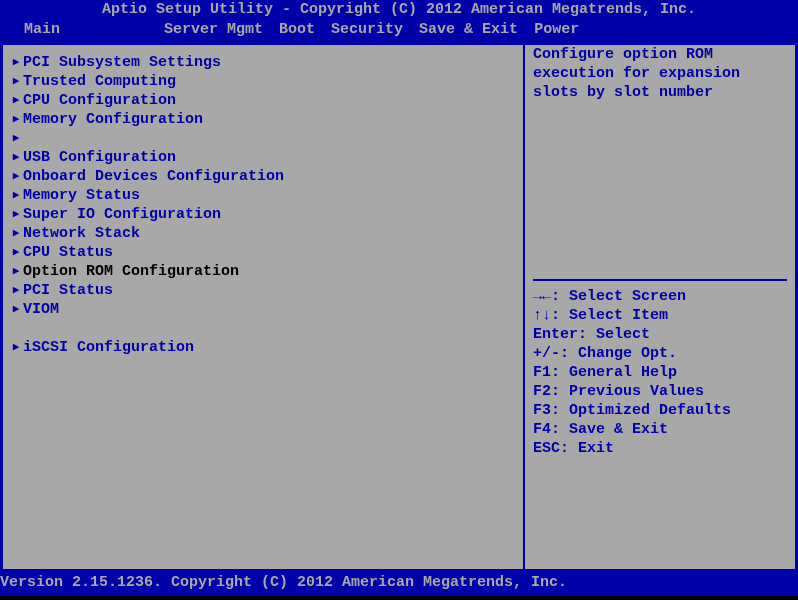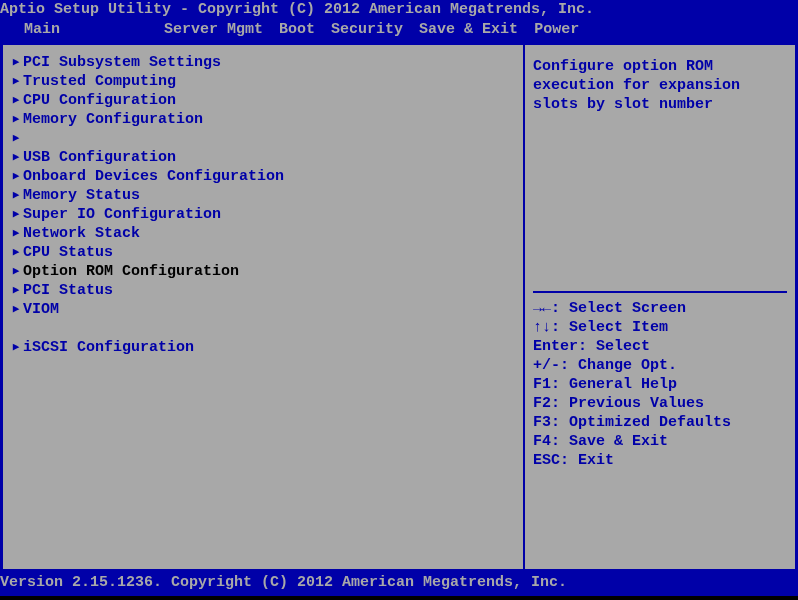--- a/index.html
+++ b/index.html
@@ -16,20 +16,21 @@
     width: 798px;
     height: 600px;
     background: #000;
     position: relative;
   }
   .title-bar {
     background: #0000a8;
     color: #a8a8a8;
     height: 20px;
     line-height: 20px;
+    text-align: center;
   }
   .menu-bar {
     background: #0000a8;
     color: #a8a8a8;
     height: 22px;
     line-height: 20px;
     padding-left: 16px;
     display: flex;
     gap: 0;
   }
@@ -51,21 +52,21 @@
   }
   .left-panel {
     flex: 1 1 auto;
     border-right: 2px solid #0000a8;
     padding: 8px 6px;
     color: #0000a8;
   }
   .right-panel {
     width: 270px;
     flex: 0 0 270px;
-    padding: 12px 8px;
+    padding: 0 8px;
     color: #0000a8;
     display: flex;
     flex-direction: column;
   }
   .menu-item {
     height: 19px;
     line-height: 19px;
     display: flex;
     align-items: center;
     cursor: pointer;

